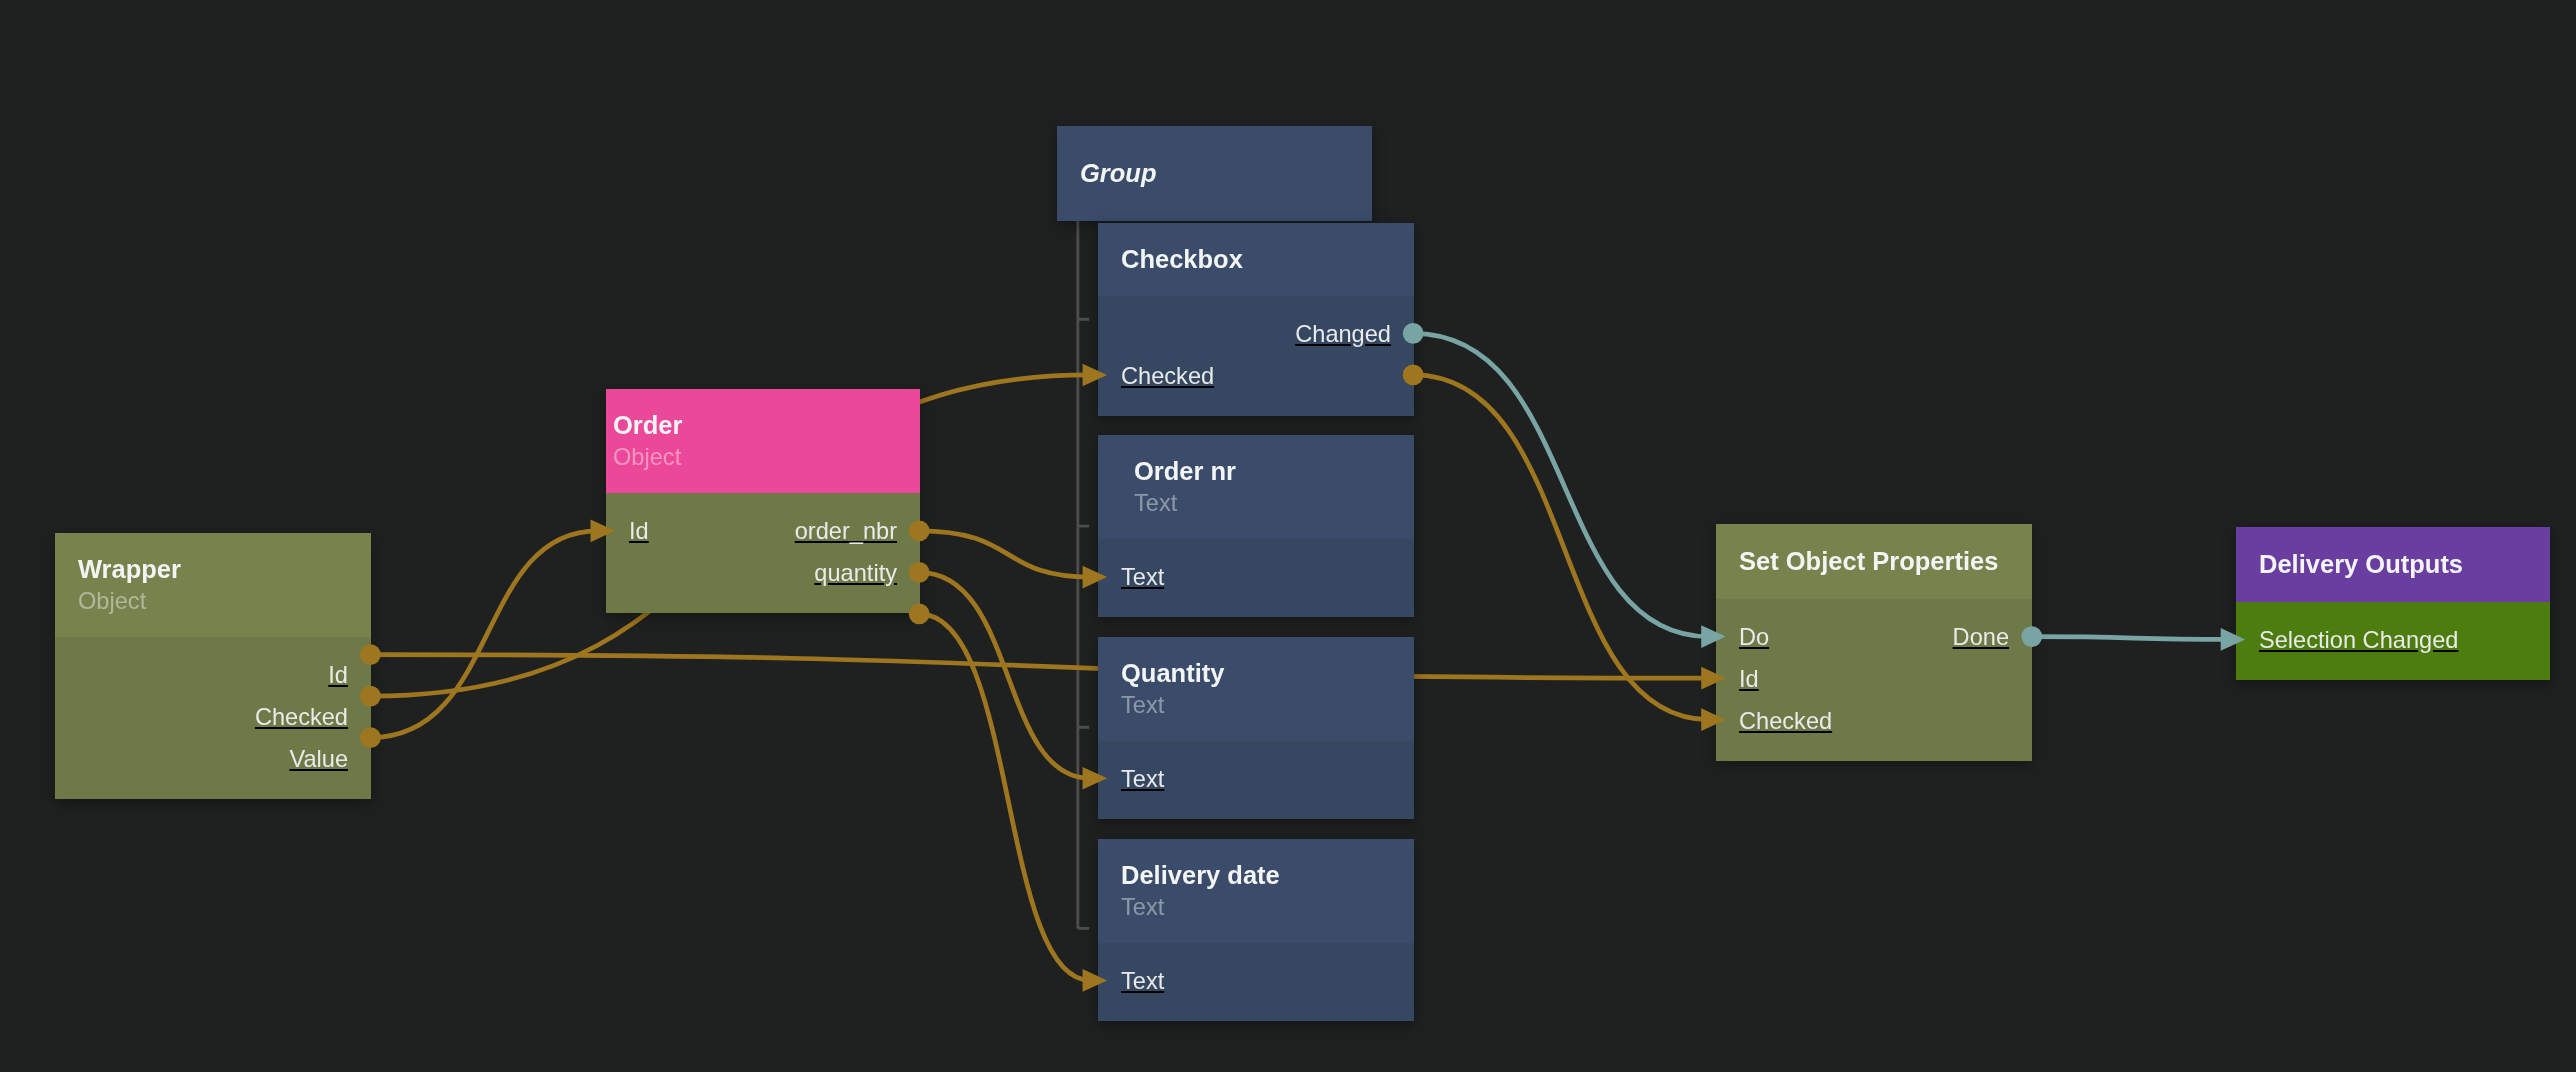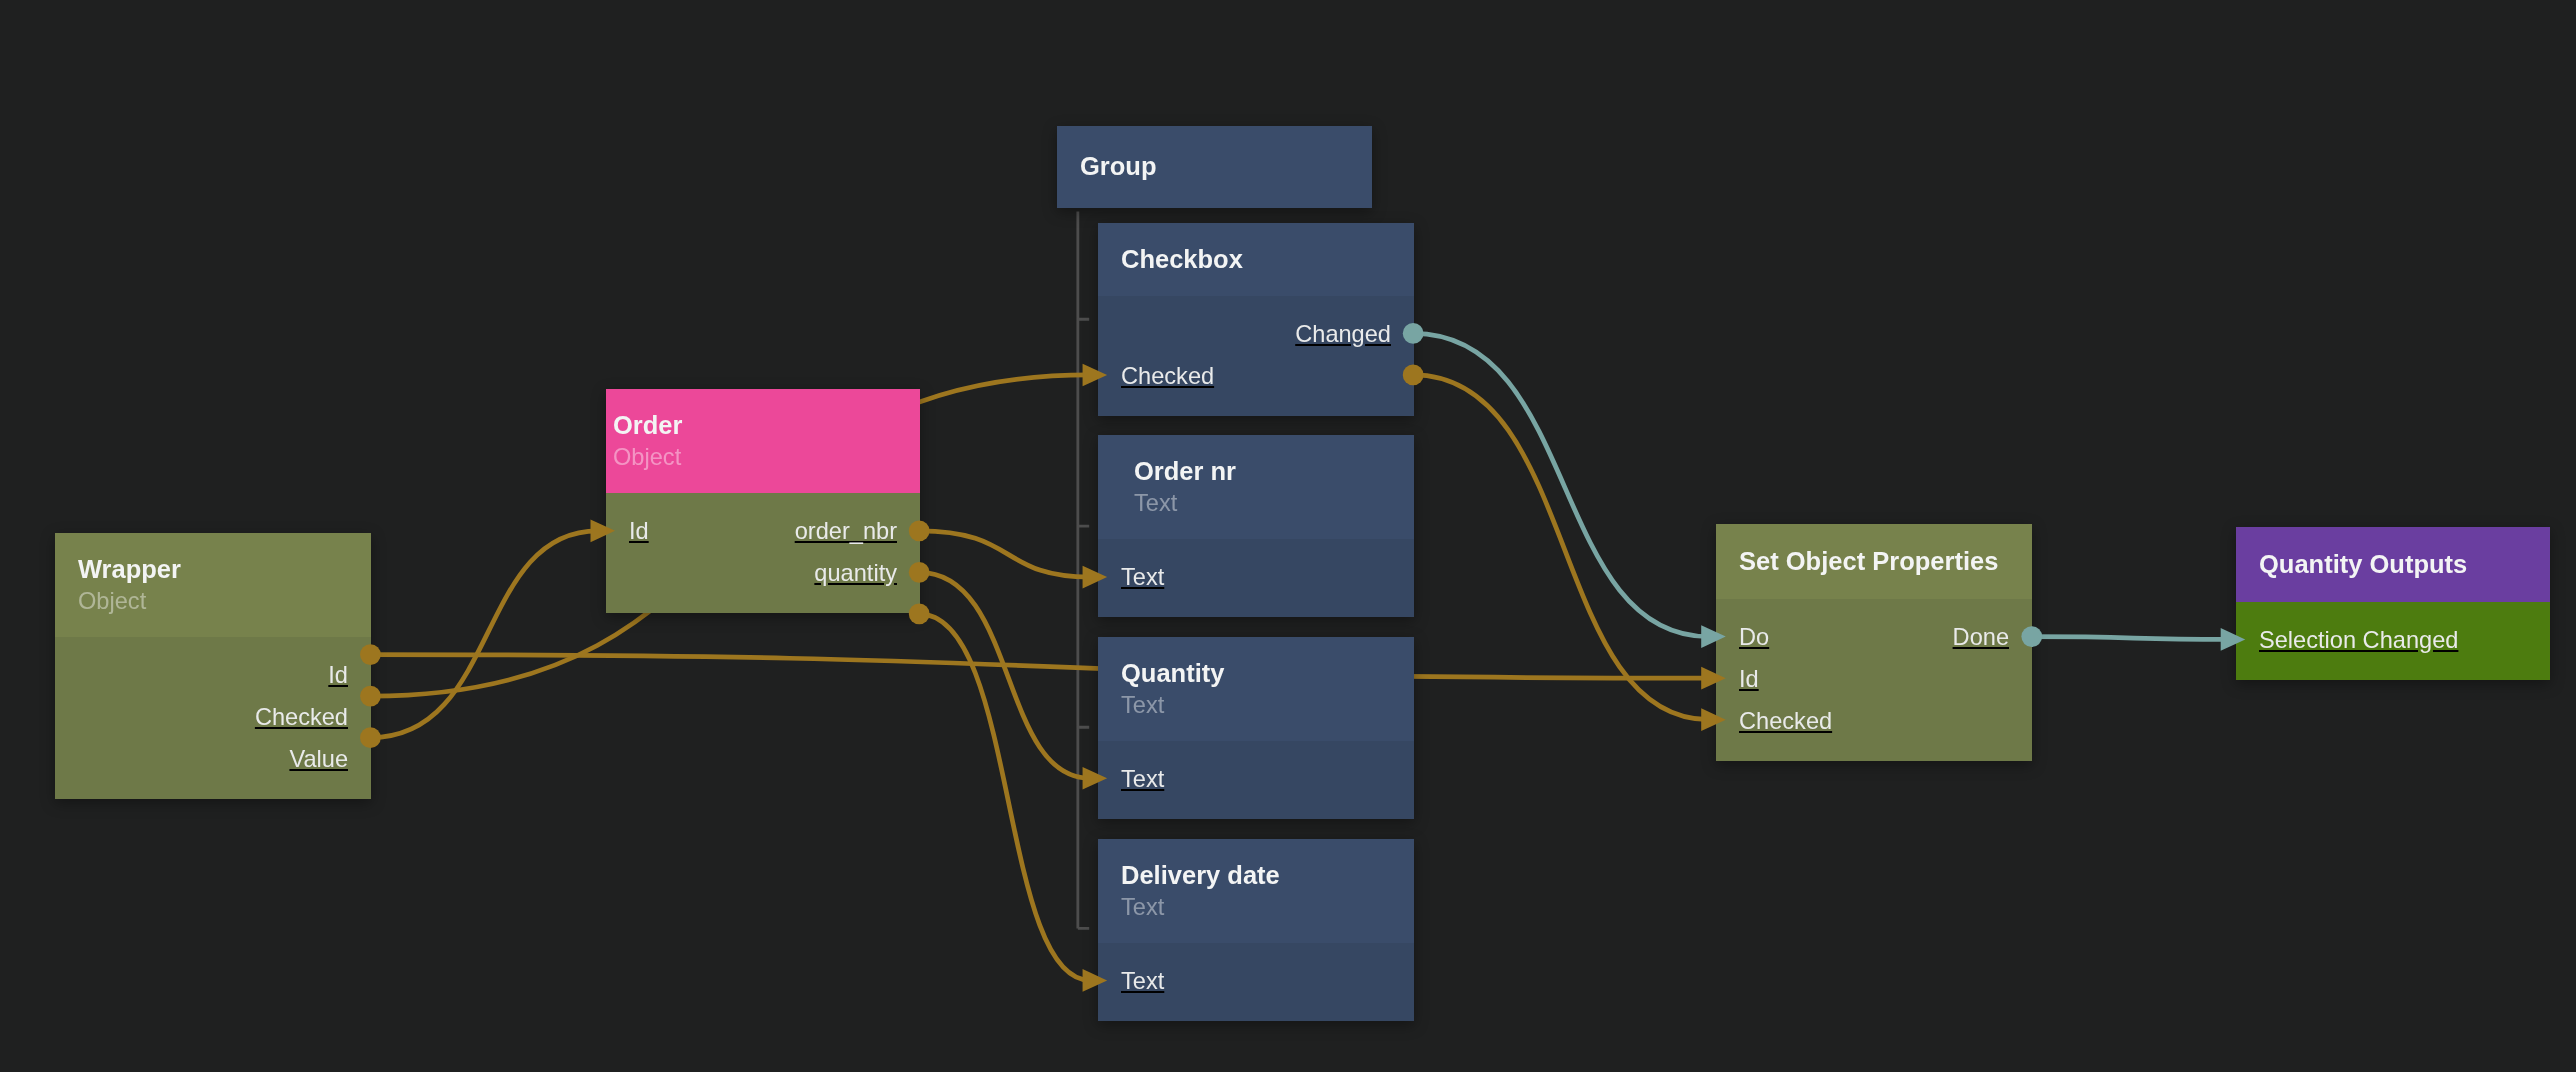--- a/index.html
+++ b/index.html
@@ -49,21 +49,21 @@
       <path d="M 392 781 C 528.95 781, 504.04999999999995 562, 633 562" class="wire" stroke="#9d761f"></path>
       <path d="M 973 562 C 1076.95 562, 1058.05 611, 1154 611" class="wire" stroke="#9d761f"></path>
       <path d="M 973 606 C 1076.95 606, 1058.05 824, 1154 824" class="wire" stroke="#9d761f"></path>
       <path d="M 973 650 C 1076.95 650, 1058.05 1038, 1154 1038" class="wire" stroke="#9d761f"></path>
       <path d="M 1496 353 C 1672.55 353, 1640.45 674, 1809 674" class="wire" stroke="#78a5a3"></path>
       <path d="M 1496 397 C 1672.55 397, 1640.45 762, 1809 762" class="wire" stroke="#9d761f"></path>
       <path d="M 2151 674 C 2269.8 674, 2248.2 677, 2359 677" class="wire" stroke="#78a5a3"></path>
     </svg>
   <div id="nodes">
       <div class="node" style="left: 1057px; top: 126px; width: 315px;">
-        <div class="node-header" style="height: 82px; background: rgb(58, 76, 106);">
+        <div class="node-header" style="height: 95px; background: rgb(58, 76, 106); font-style: italic;">
           <div class="node-title">Group</div>
         </div>
       </div>
       <div class="node" style="left: 1098px; top: 223px; width: 316px;">
         <div class="node-header" style="height: 73px; background: rgb(58, 76, 106);">
           <div class="node-title">Checkbox</div>
         </div>
         <div class="node-body" style="background: rgb(54, 71, 98);">
           <div class="port-row">
             <span class="port-label"></span>
@@ -161,21 +161,21 @@
             <span class="port-label"></span>
           </div>
           <div class="port-row">
             <span class="port-label">Checked</span>
             <span class="port-label"></span>
           </div>
         </div>
       </div>
       <div class="node" style="left: 2236px; top: 527px; width: 314px;">
         <div class="node-header" style="height: 75px; background: rgb(106, 62, 160);">
-          <div class="node-title">Quantity Outputs</div>
+          <div class="node-title">Delivery Outputs</div>
         </div>
         <div class="node-body" style="background: #4d7c0f;">
           <div class="port-row">
             <span class="port-label">Selection Changed</span>
             <span class="port-label"></span>
           </div>
         </div>
       </div>
     </div>
   <svg id="overlay" class="layer" width="2576" height="1072" viewBox="0 0 2727 1135">

